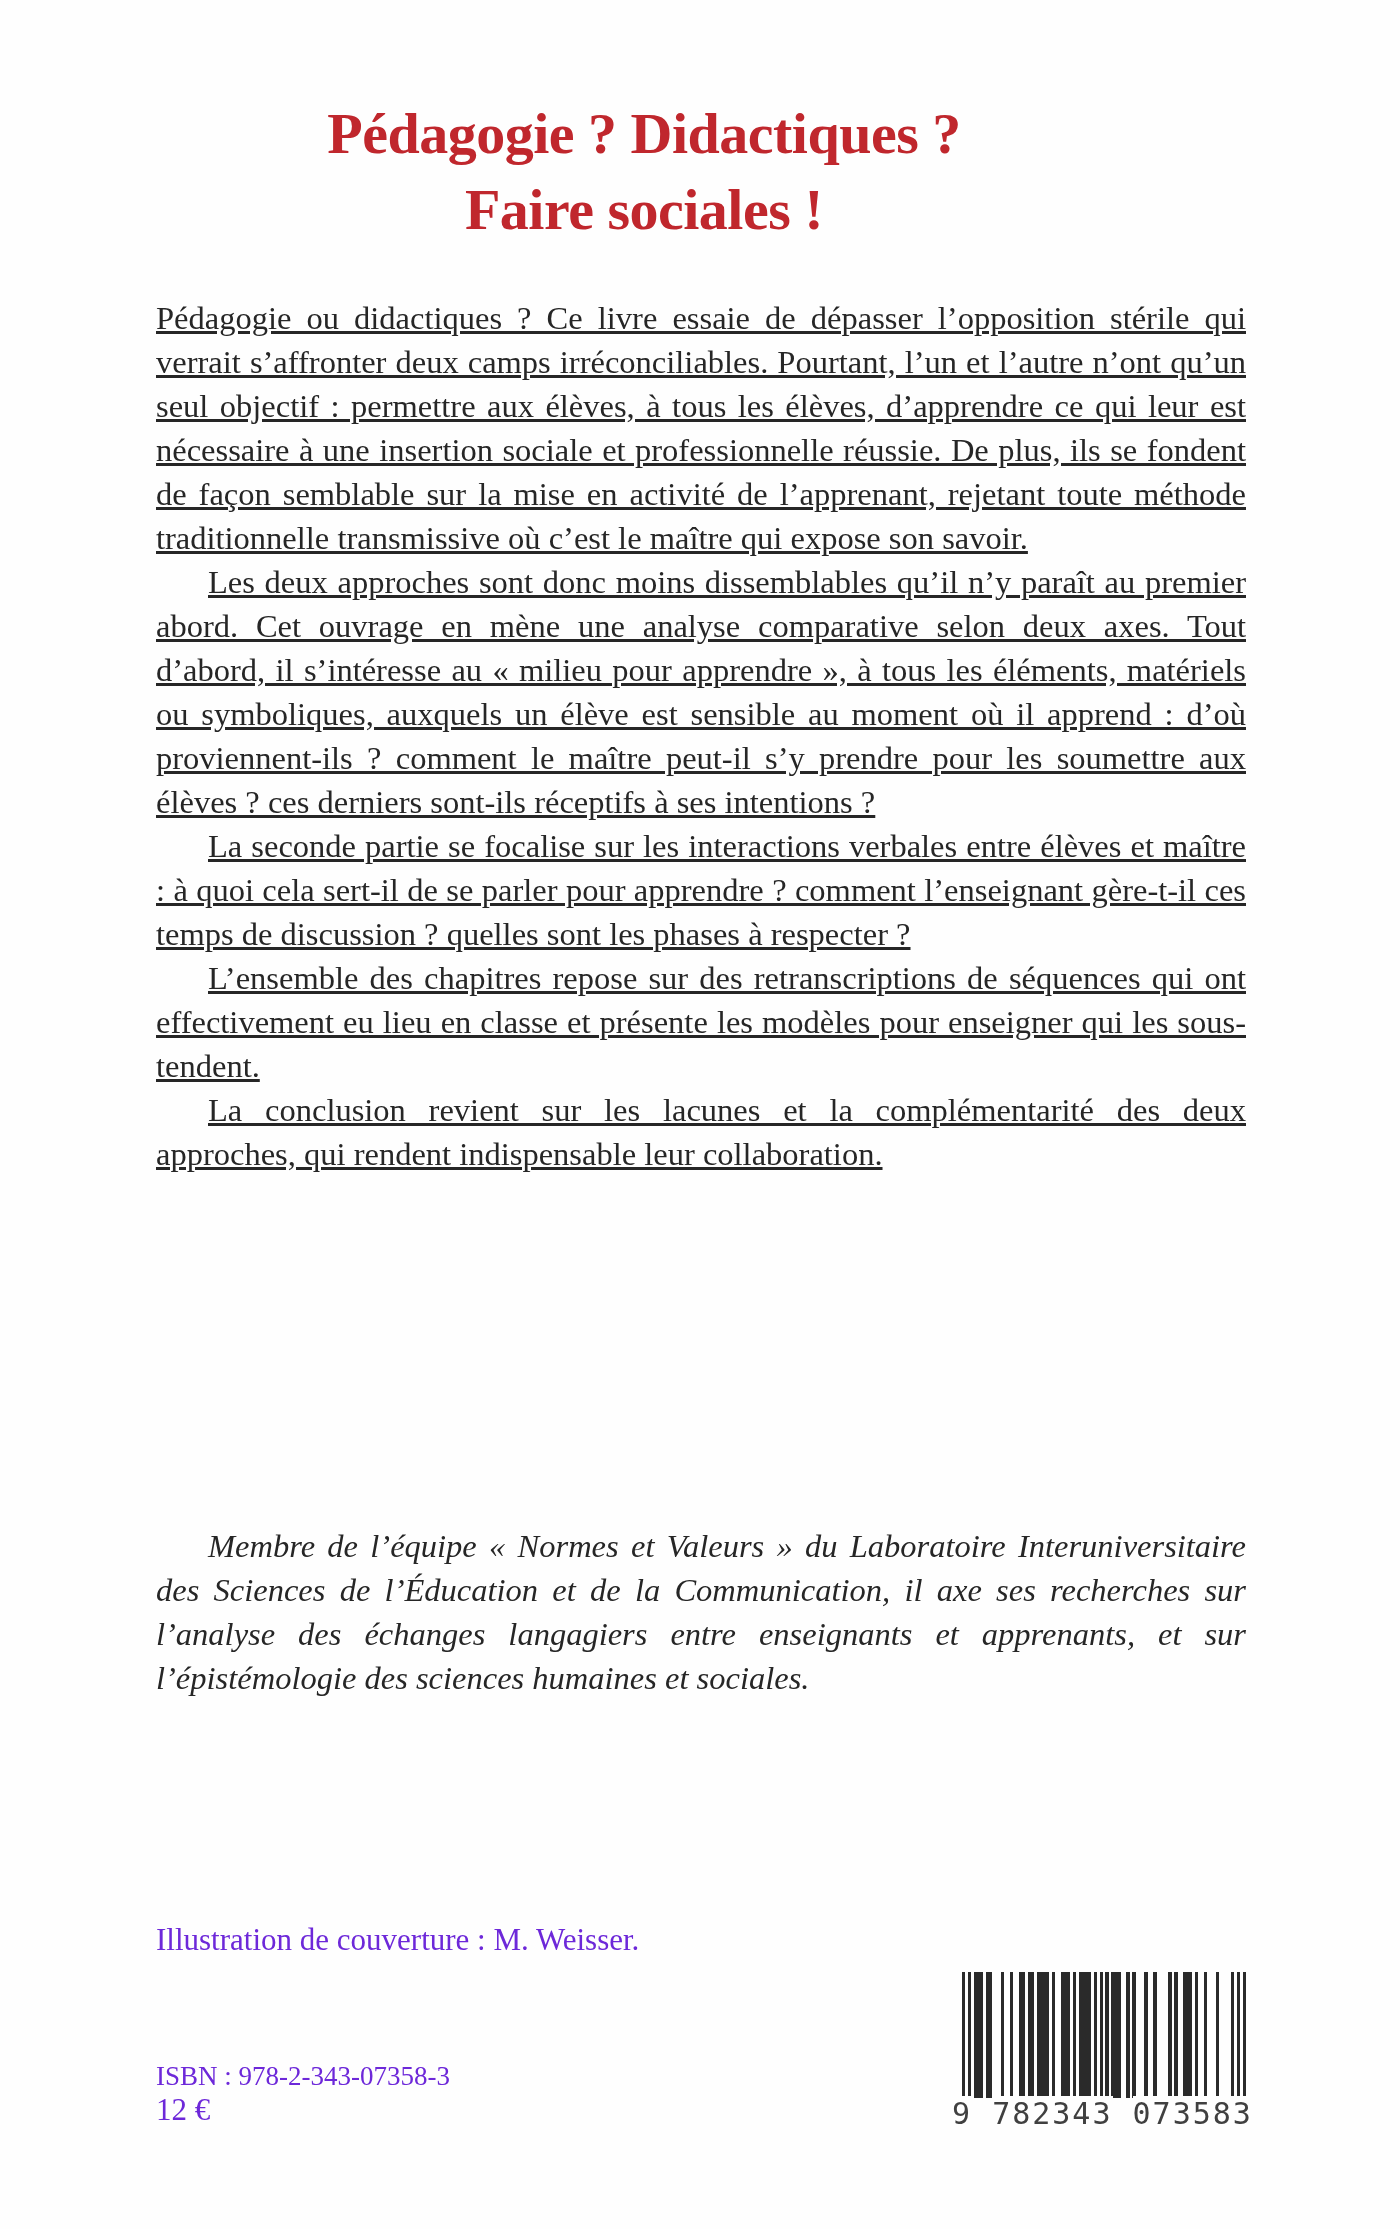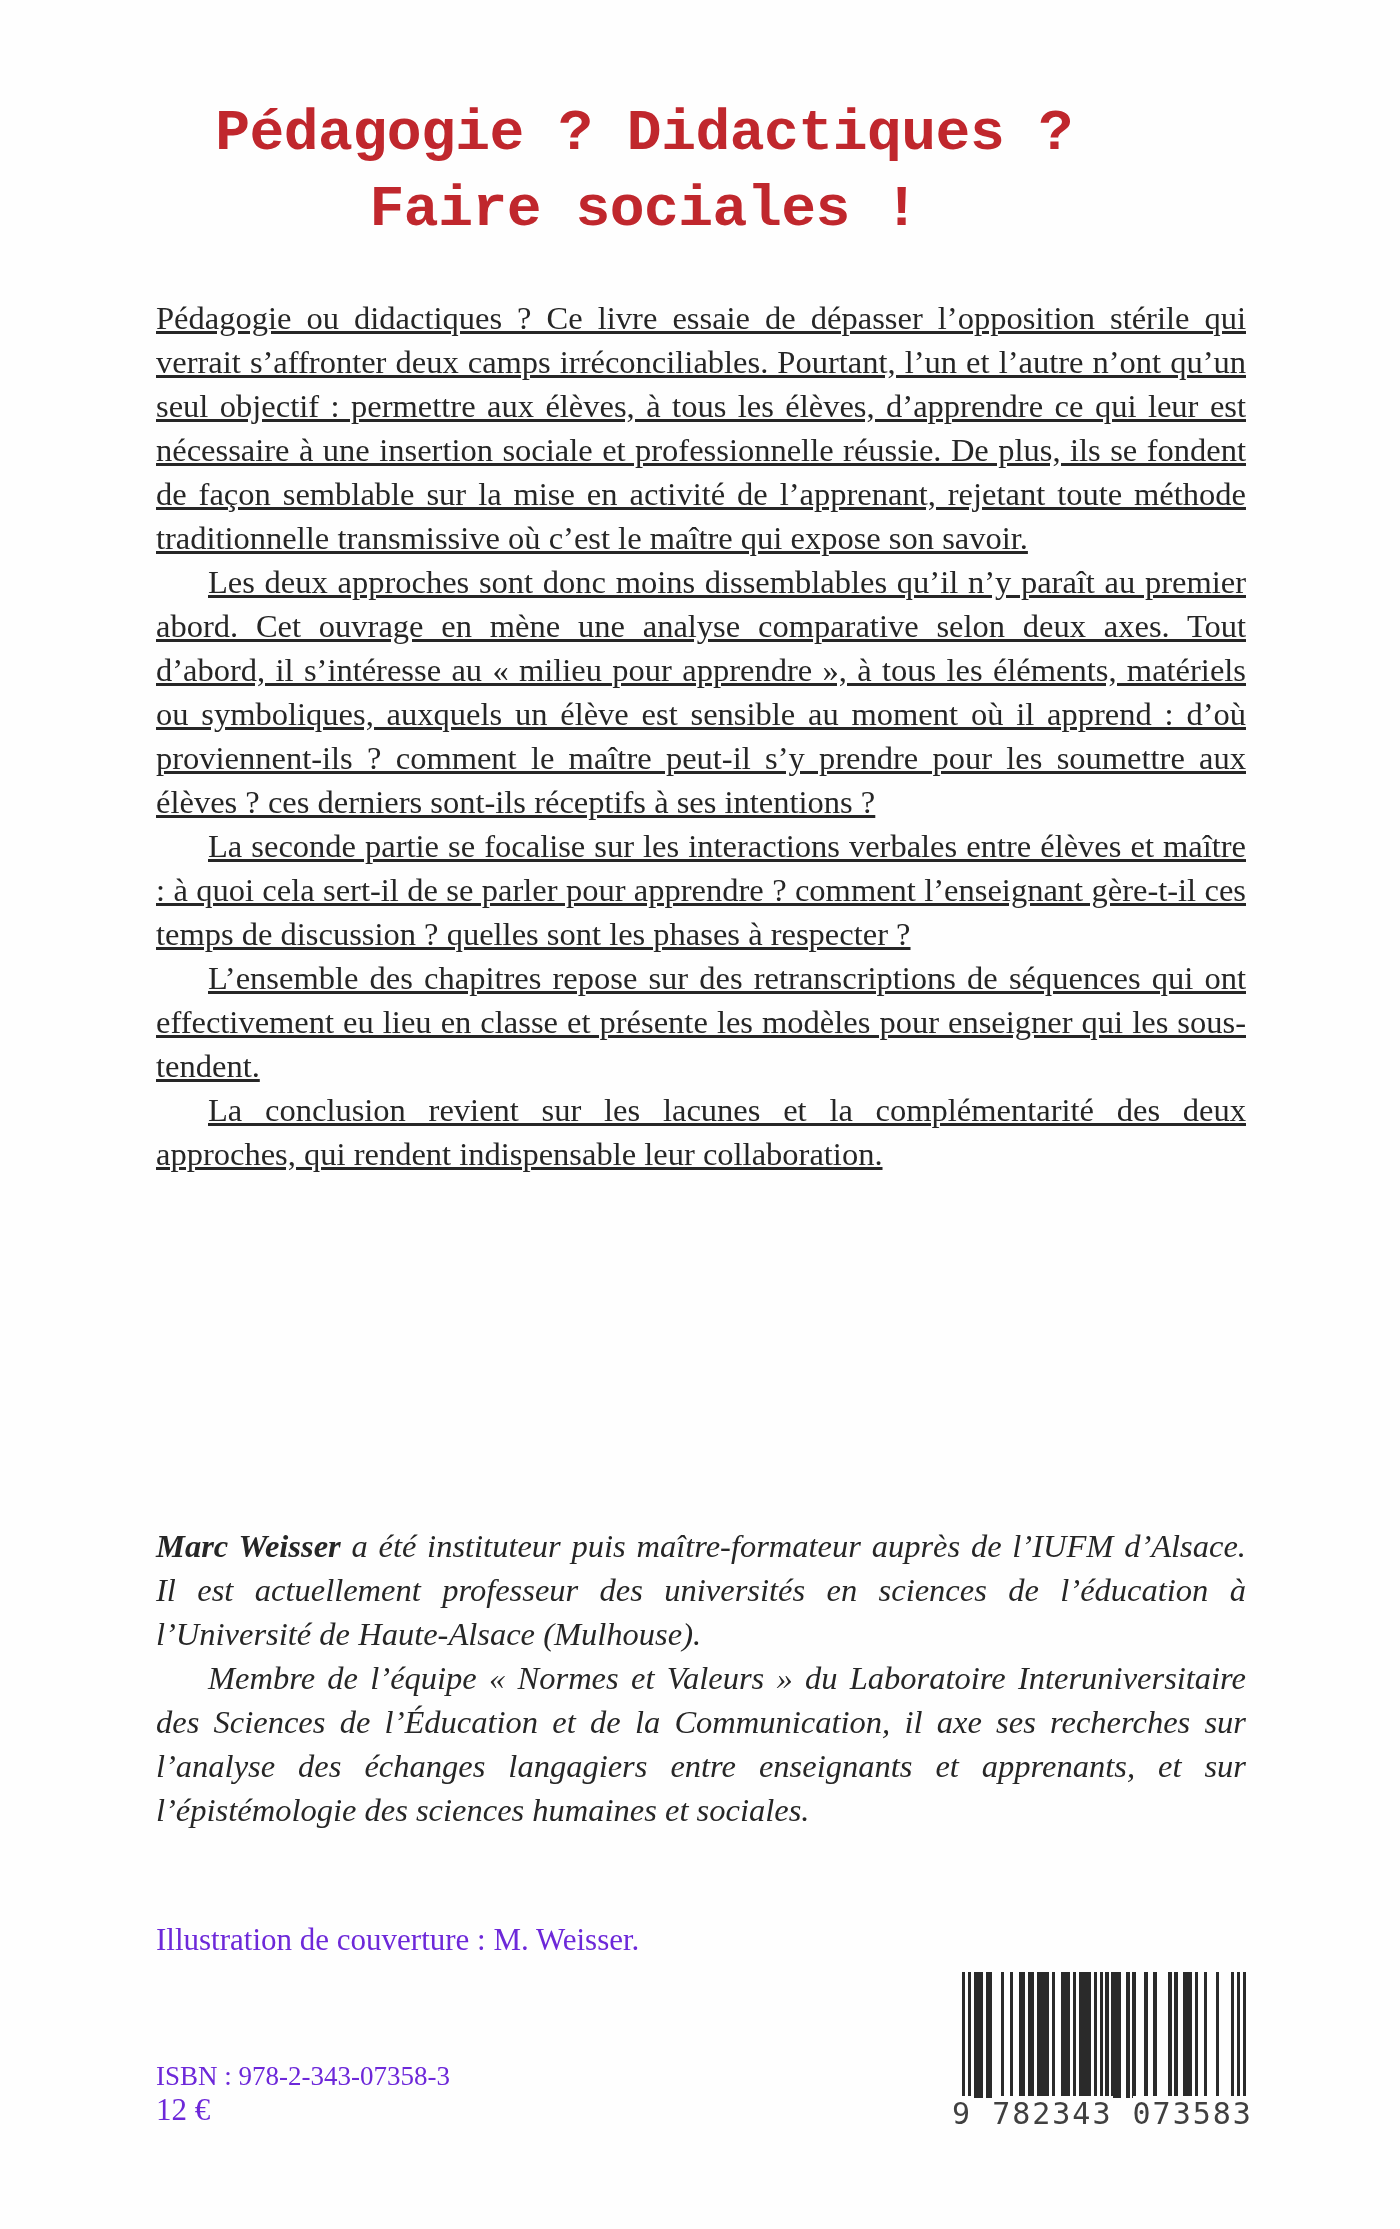--- a/index.html
+++ b/index.html
@@ -1,20 +1,20 @@
 <!DOCTYPE html>
 <html><head>
 <meta charset="utf-8">
 <style>
   html, body { margin: 0; padding: 0; background: #ffffff; }
   body { width: 1400px; height: 2229px; position: relative; overflow: hidden; }
   .page { position: absolute; left: 0; top: 0; width: 1400px; height: 2229px; background: #fefefe; }
   .title {
     position: absolute; left: 0; width: 1288px; top: 96px; text-align: center;
-    font-family: Liberation Mono, monospace; font-weight: bold; color: #C0272D;
+    font-family: Liberation Serif, serif; font-weight: bold; color: #C0272D;
     font-size: 58px; line-height: 76px; letter-spacing: -0.5px;
   }
   .title div { display: block; }
   .body {
     position: absolute; left: 156px; width: 1090px;
     font-family: "Liberation Serif", serif; color: #262626;
     font-size: 32.5px; line-height: 44px; text-align: justify;
   }
   .body p { margin: 0; text-align: justify; }
   .body p.indent { text-indent: 52px; }
@@ -52,21 +52,20 @@
   <div class="body" id="desc">
     <p>Pédagogie ou didactiques ? Ce livre essaie de dépasser l’opposition stérile qui verrait s’affronter deux camps irréconciliables. Pourtant, l’un et l’autre n’ont qu’un seul objectif : permettre aux élèves, à tous les élèves, d’apprendre ce qui leur est nécessaire à une insertion sociale et professionnelle réussie. De plus, ils se fondent de façon semblable sur la mise en activité de l’apprenant, rejetant toute méthode traditionnelle transmissive où c’est le maître qui expose son savoir.</p>
     <p class="indent">Les deux approches sont donc moins dissemblables qu’il n’y paraît au premier abord. Cet ouvrage en mène une analyse comparative selon deux axes. Tout d’abord, il s’intéresse au « milieu pour apprendre », à tous les éléments, matériels ou symboliques, auxquels un élève est sensible au moment où il apprend : d’où proviennent-ils ? comment le maître peut-il s’y prendre pour les soumettre aux élèves ? ces derniers sont-ils réceptifs à ses intentions ?</p>
     <p class="indent">La seconde partie se focalise sur les interactions verbales entre élèves et maître : à quoi cela sert-il de se parler pour apprendre ? comment l’enseignant gère-t-il ces temps de discussion ? quelles sont les phases à respecter ?</p>
     <p class="indent">L’ensemble des chapitres repose sur des retranscriptions de séquences qui ont effectivement eu lieu en classe et présente les modèles pour enseigner qui les sous-tendent.</p>
     <p class="indent">La conclusion revient sur les lacunes et la complémentarité des deux approches, qui rendent indispensable leur collaboration.</p>
   </div>
 
 
   <div class="body" id="author">
-    <p><b>Marc Weisser</b><span> a été instituteur puis maître-formateur auprès de l’IUFM d’Alsace. Il est actuellement professeur des universités en sciences de l’éducation à l’Université de Haute-Alsace (Mulhouse).</span></p>
     <p class="indent">Membre de l’équipe « Normes et Valeurs » du Laboratoire Interuniversitaire des Sciences de l’Éducation et de la Communication, il axe ses recherches sur l’analyse des échanges langagiers entre enseignants et apprenants, et sur l’épistémologie des sciences humaines et sociales.</p>
   </div>
 
   <div class="meta" id="illus">Illustration de couverture : M. Weisser.</div>
   <div class="meta" id="isbn">ISBN : 978-2-343-07358-3</div>
   <div class="meta" id="price">12 €</div>
 
   <div class="barcode">
     <div class="bars" id="bars">
         <div class="bar" style="left: 0px; width: 3.28947px; height: 142px;"></div>

